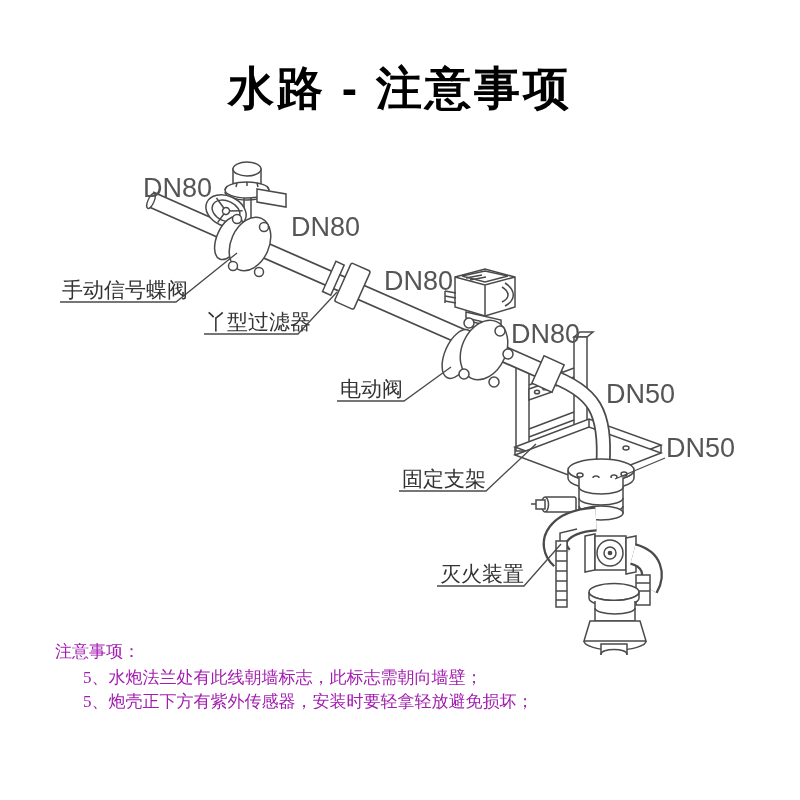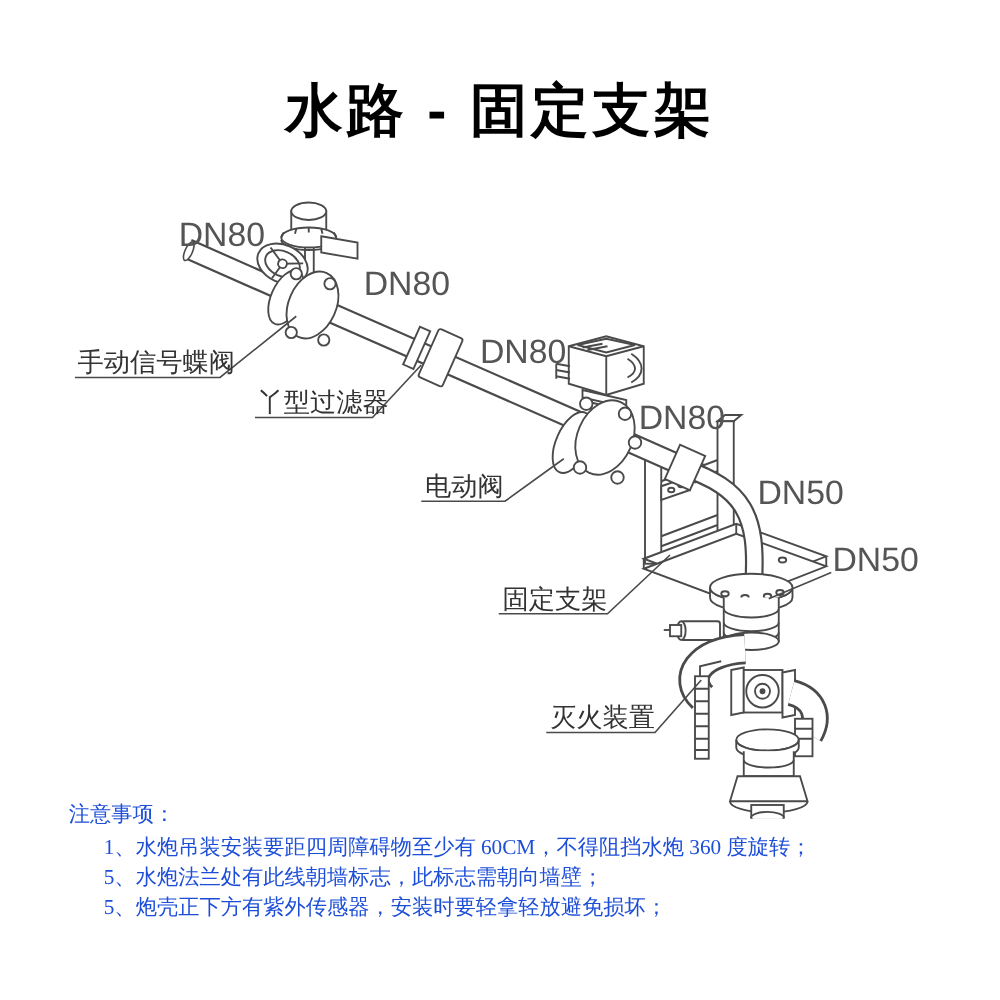--- a/index.html
+++ b/index.html
@@ -6,30 +6,30 @@
   .page{position:relative;width:800px;height:800px;background:#fff;overflow:hidden;
         font-family:"Liberation Sans",sans-serif;color:#000;}
   .title{position:absolute;top:58px;left:0;width:100%;text-align:center;
          font-size:46px;font-weight:bold;letter-spacing:3px;color:#000;
          font-family:"Liberation Sans",sans-serif;}
   .diagram{position:absolute;top:145px;left:0;width:672px;height:510px;}
   svg{display:block;}
   svg text.size-label{font-size:27px;fill:#555;font-family:"Liberation Sans",sans-serif;}
   svg text.part-label{font-size:21px;fill:#333;font-family:"Liberation Serif",serif;}
   .notes{position:absolute;left:55px;top:640px;width:710px;
-         font-family:"Liberation Serif",serif;font-size:17px;line-height:24px;color:#1d4ed8;}
+         font-family:"Liberation Serif",serif;font-size:17px;line-height:24px;color:#a21caf;}
   .notes .heading{margin-bottom:2px;}
   .notes .item{margin-left:28px;}
 </style>
 </head>
 <body>
 
 <div class="page">
 
-  <div class="title">水路 - 固定支架</div>
+  <div class="title">水路 - 注意事项</div>
 
   <div class="diagram">
     <svg width="800" height="510" viewBox="0 0 800 510">
 
       <g stroke="#4a4a4a" stroke-width="1.5" fill="#fff">
 
         <path d="M516,222 l6,-5 l13,0 l-6,5 z"></path>
         <rect x="516" y="222" width="13" height="84"></rect>
         <path d="M574,192 l6,-5 l13,0 l-6,5 z"></path>
         <rect x="574" y="192" width="13" height="140"></rect>
@@ -211,18 +211,17 @@
       <text class="part-label" x="62" y="152">手动信号蝶阀</text>
       <text class="part-label" x="206" y="184">丫型过滤器</text>
       <text class="part-label" x="340" y="251">电动阀</text>
       <text class="part-label" x="402" y="341">固定支架</text>
       <text class="part-label" x="440" y="436">灭火装置</text>
     </svg>
   </div>
 
   <div class="notes">
     <div class="heading">注意事项：</div>
-    <div class="item">1、水炮吊装安装要距四周障碍物至少有 60CM，不得阻挡水炮 360 度旋转；</div>
     <div class="item">5、水炮法兰处有此线朝墙标志，此标志需朝向墙壁；</div>
     <div class="item">5、炮壳正下方有紫外传感器，安装时要轻拿轻放避免损坏；</div>
   </div>
 
 </div>
 
 </body></html>

